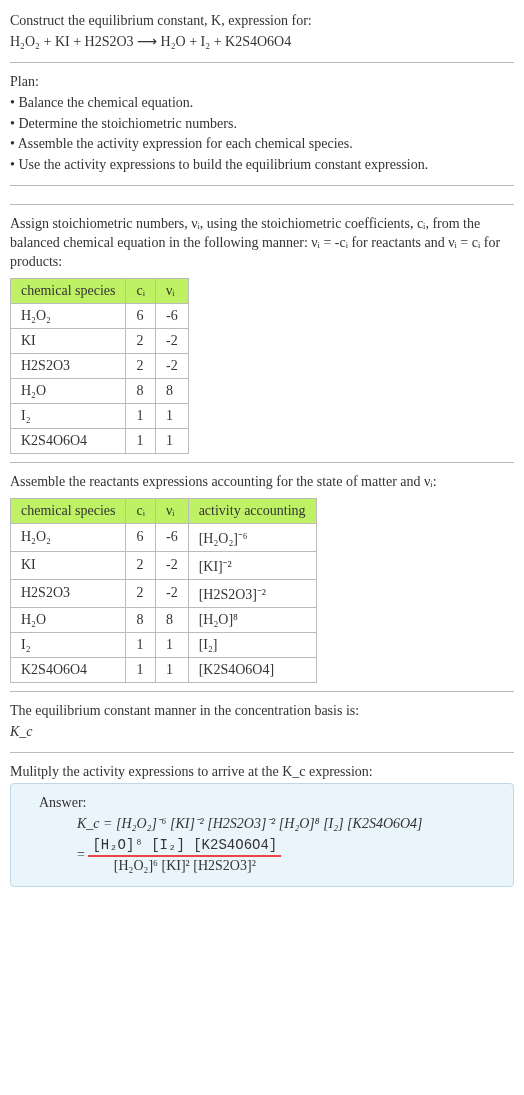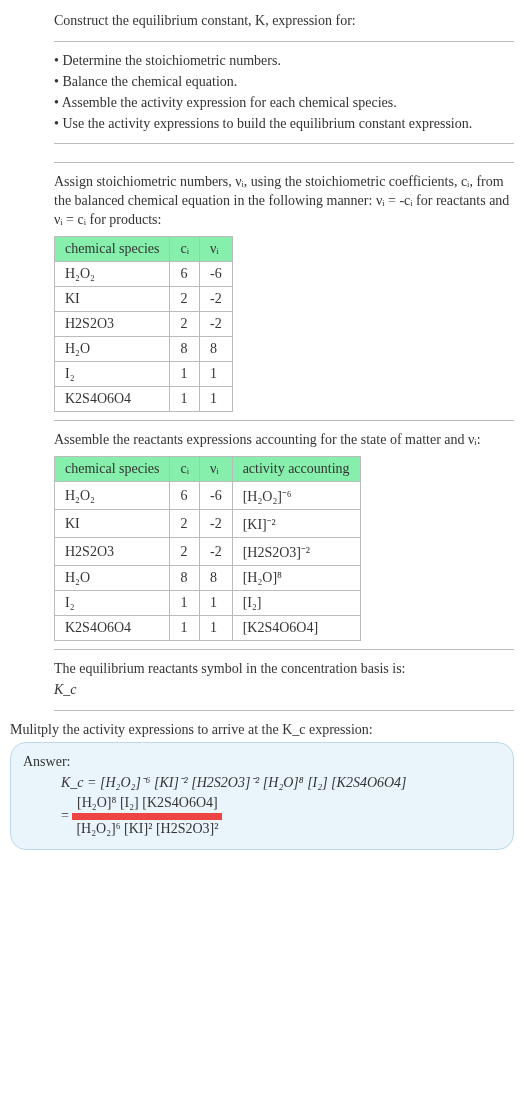--- a/index.html
+++ b/index.html
@@ -9,59 +9,60 @@
     margin: 0;
     padding: 10px;
     width: 524px;
     box-sizing: border-box;
     background: #fff;
   }
   .section {
     border-bottom: 1px solid #bbb;
     padding-bottom: 8px;
     margin-bottom: 10px;
-    margin-left: 44px;
   }
   .tight { margin: 2px 0; line-height: 1.35; }
   table.data {
     border-collapse: collapse;
     margin-top: 6px;
   }
   table.data th, table.data td {
     border: 1px solid #bbb;
     padding: 4px 10px;
     text-align: left;
     font-weight: normal;
   }
-  table.data th { background: #86efac; }
+  table.data th { background: #bef264; }
   .answer-box {
     background: #eaf4fb;
     border: 1px solid #bcd8ea;
-    border-radius: 16px;
-    padding: 8px 12px;
+    border-radius: 4px;
+    padding: 8px 28px;
   }
   .indent { padding-left: 38px; }
   .frac {
     display: inline-block;
     vertical-align: middle;
     text-align: center;
   }
-  .frac .num { display:block; border-bottom:7px solid #ef4444; padding:0 4px; }
+  .frac .num { display:block; border-bottom:2px solid #ef4444; padding:0 4px;font-family:Liberation Mono, monospace; }
   .frac .den { display:block; padding:0 4px; }
 </style>
 </head>
 <body>
 
 <div class="section">
   <div class="tight">Construct the equilibrium constant, K, expression for:</div>
+  <div class="tight">H₂O₂ + KI + H2S2O3 ⟶ H₂O + I₂ + K2S4O6O4</div>
 </div>
 
 <div class="section">
+  <div class="tight">Plan:</div>
+  <div class="tight">• Balance the chemical equation.</div>
   <div class="tight">• Determine the stoichiometric numbers.</div>
-  <div class="tight">• Balance the chemical equation.</div>
   <div class="tight">• Assemble the activity expression for each chemical species.</div>
   <div class="tight">• Use the activity expressions to build the equilibrium constant expression.</div>
 </div>
 
 <div class="section">
 </div>
 
 <div class="section">
   <div class="tight">Assign stoichiometric numbers, νᵢ, using the stoichiometric coefficients, cᵢ, from the balanced chemical equation in the following manner: νᵢ = -cᵢ for reactants and νᵢ = cᵢ for products:</div>
   <table class="data">
@@ -149,21 +150,21 @@
       <td>K2S4O6O4</td>
       <td>1</td>
       <td>1</td>
       <td>[K2S4O6O4]</td>
     </tr>
   </tbody>
     </table>
 </div>
 
 <div class="section">
-  <div class="tight">The equilibrium reactants symbol in the concentration basis is:</div>
+  <div class="tight">The equilibrium constant manner in the concentration basis is:</div>
   <div class="tight"><i>K_c</i></div>
 </div>
 
 <div class="tight">Mulitply the activity expressions to arrive at the K_c expression:</div>
 
 <div class="answer-box">
   <div class="tight">Answer:</div>
   <div class="tight indent">
     <i>K_c = [H₂O₂]⁻⁶ [KI]⁻² [H2S2O3]⁻² [H₂O]⁸ [I₂] [K2S4O6O4]</i>
   </div>

